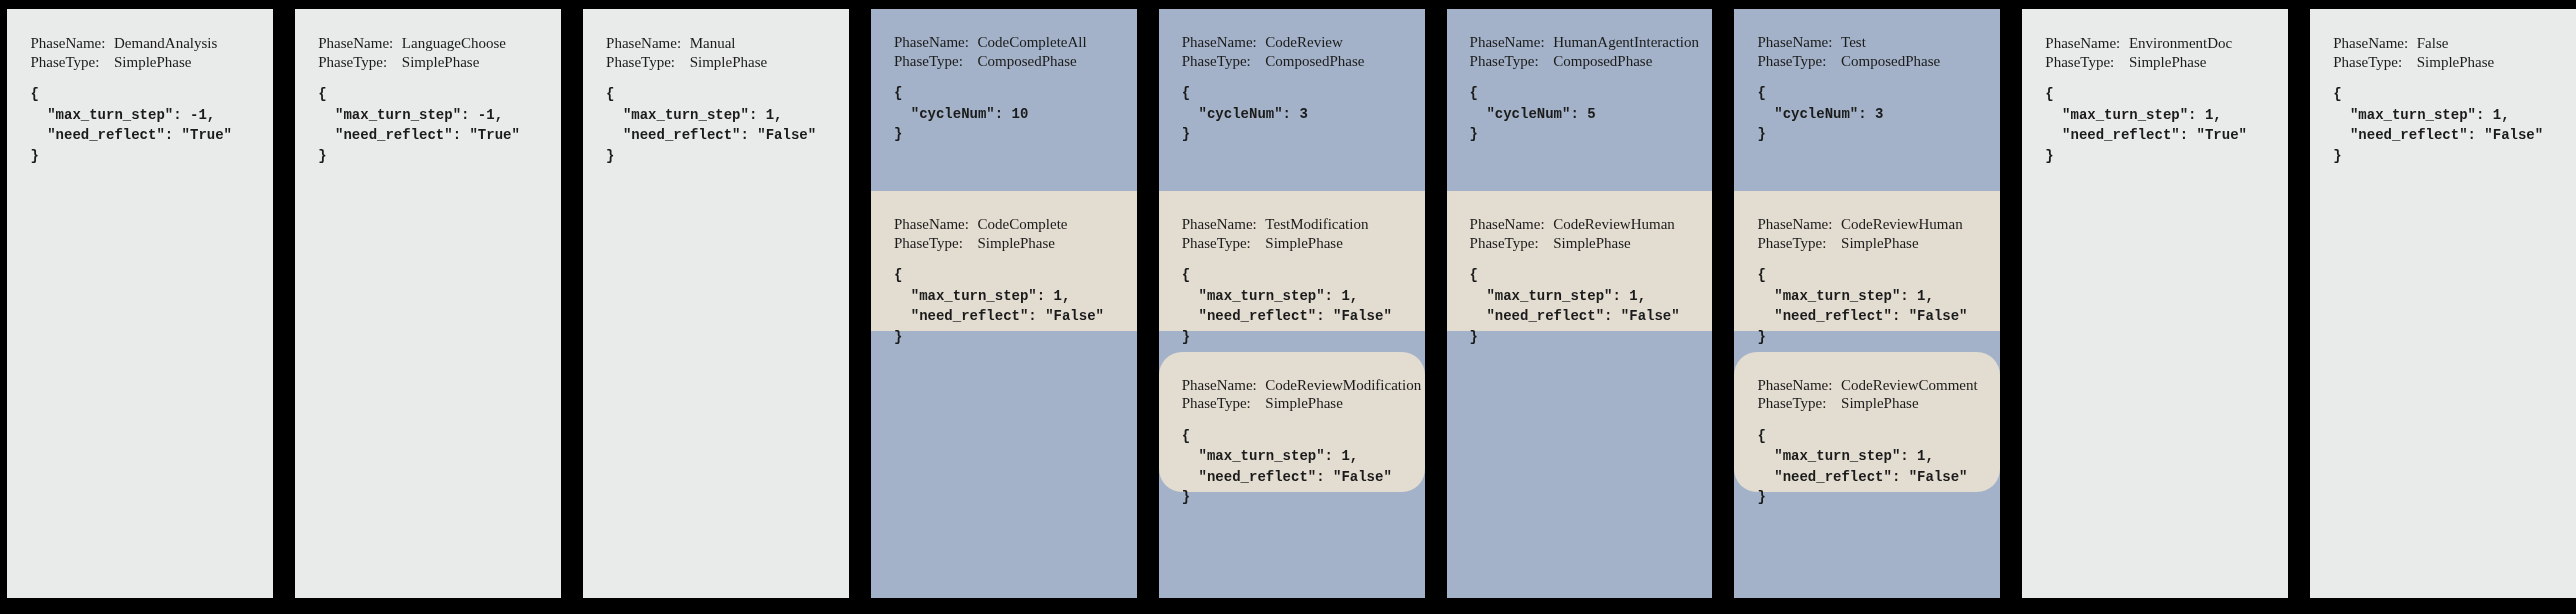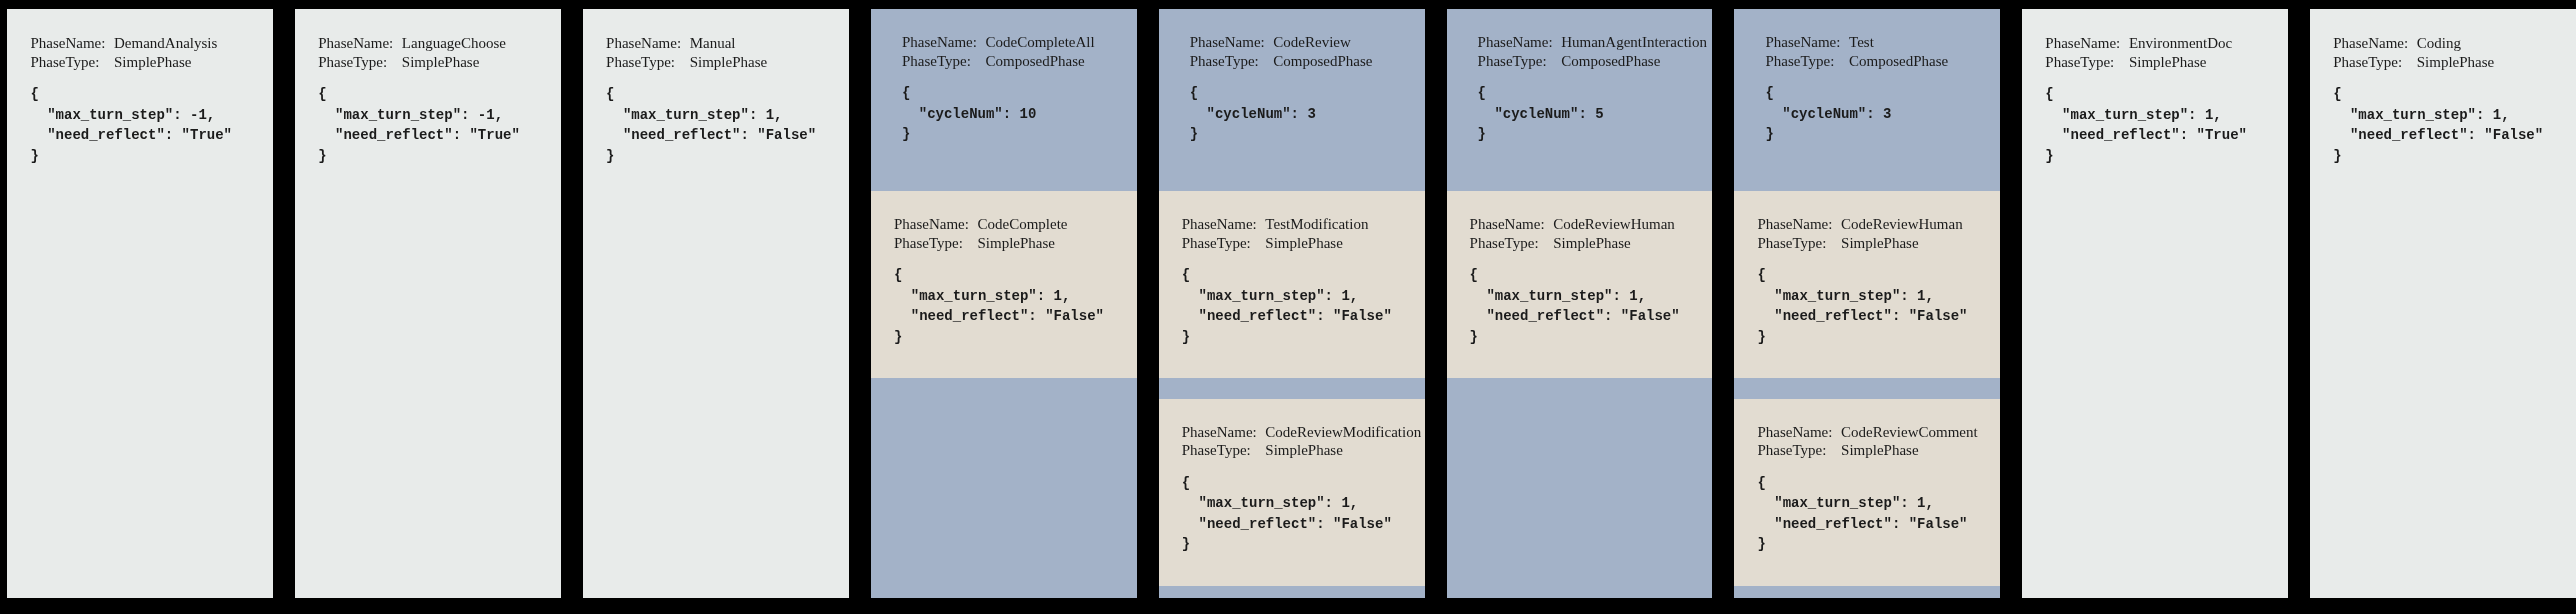--- a/index.html
+++ b/index.html
@@ -26,26 +26,26 @@
     overflow: hidden;
   }
   .phase-card.simple   { background: var(--simple-bg, #e8ebea); }
   .phase-card.composed { background: var(--composed-bg, #a3b2c8); }
 
   .phase-block {
     box-sizing: border-box;
     padding: 24px 13px 0 23px;
   }
   .simple-block { padding-top: 25px; }
-  .top-block    { height: 182px; margin-left: 8px; }
+  .top-block    { height: 182px; }
   .sub-block {
-    height: 187px;
+    height: 140px;
     background: var(--sub-bg, #e2dcd1);
   }
-  .sub-block + .sub-block { margin-top: 20.4px; }
+  .sub-block + .sub-block { margin-top: 20.4px; border-radius: 23px; }
 
   .meta-row {
     font-family: "Liberation Serif", serif;
     font-size: 15px;
     line-height: 18.5px;
     color: var(--text, #1b1b1b);
     white-space: nowrap;
   }
   .meta-label {
     display: inline-block;
@@ -243,21 +243,21 @@
     </div>
     <pre class="config-code">{
   "max_turn_step": 1,
   "need_reflect": "True"
 }</pre>
   </div>
     </section>
     <section class="phase-card simple">
       <div class="phase-block simple-block">
     <div class="meta-row">
-      <span class="meta-label">PhaseName:</span><span class="meta-value">Coding</span>
+      <span class="meta-label">PhaseName:</span><span class="meta-value">False</span>
     </div>
     <div class="meta-row">
       <span class="meta-label">PhaseType:</span><span class="meta-value">SimplePhase</span>
     </div>
     <pre class="config-code">{
   "max_turn_step": 1,
   "need_reflect": "False"
 }</pre>
   </div>
     </section>

